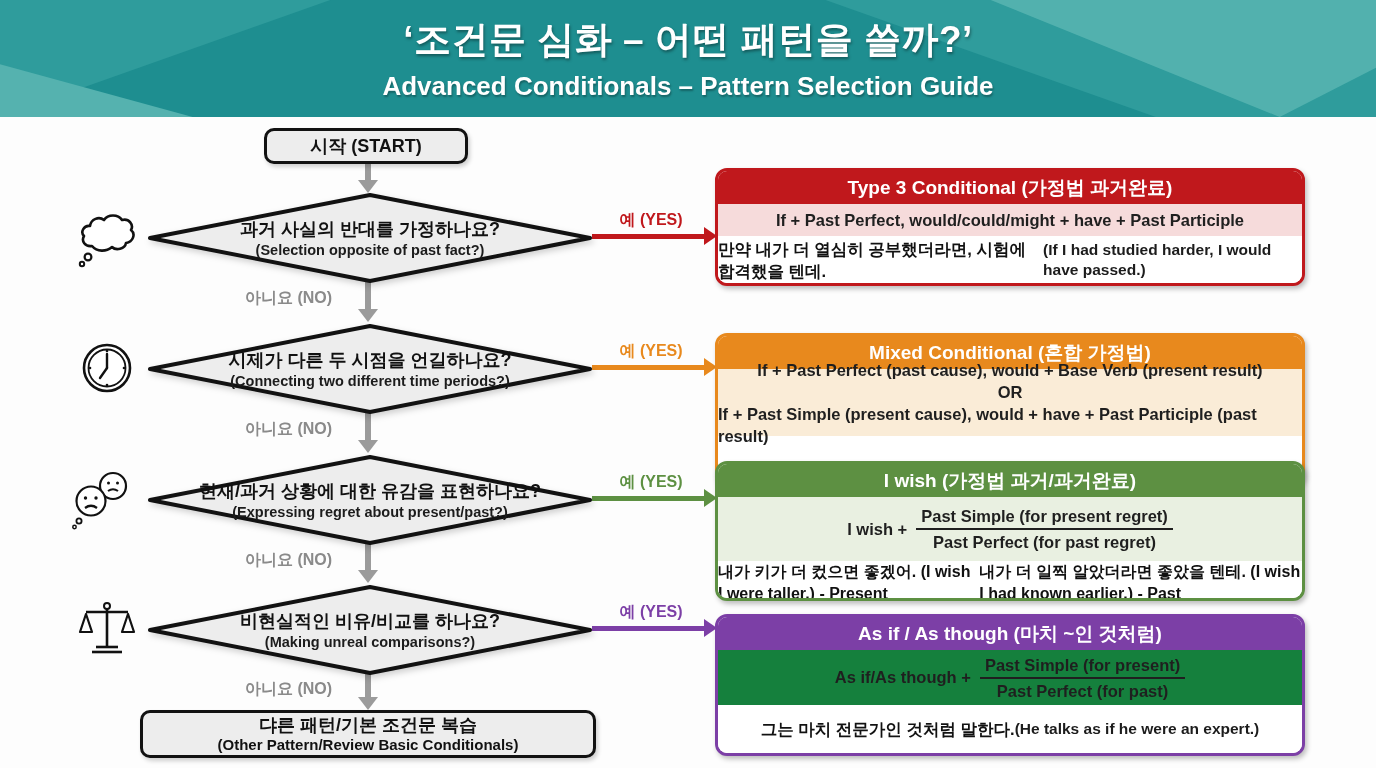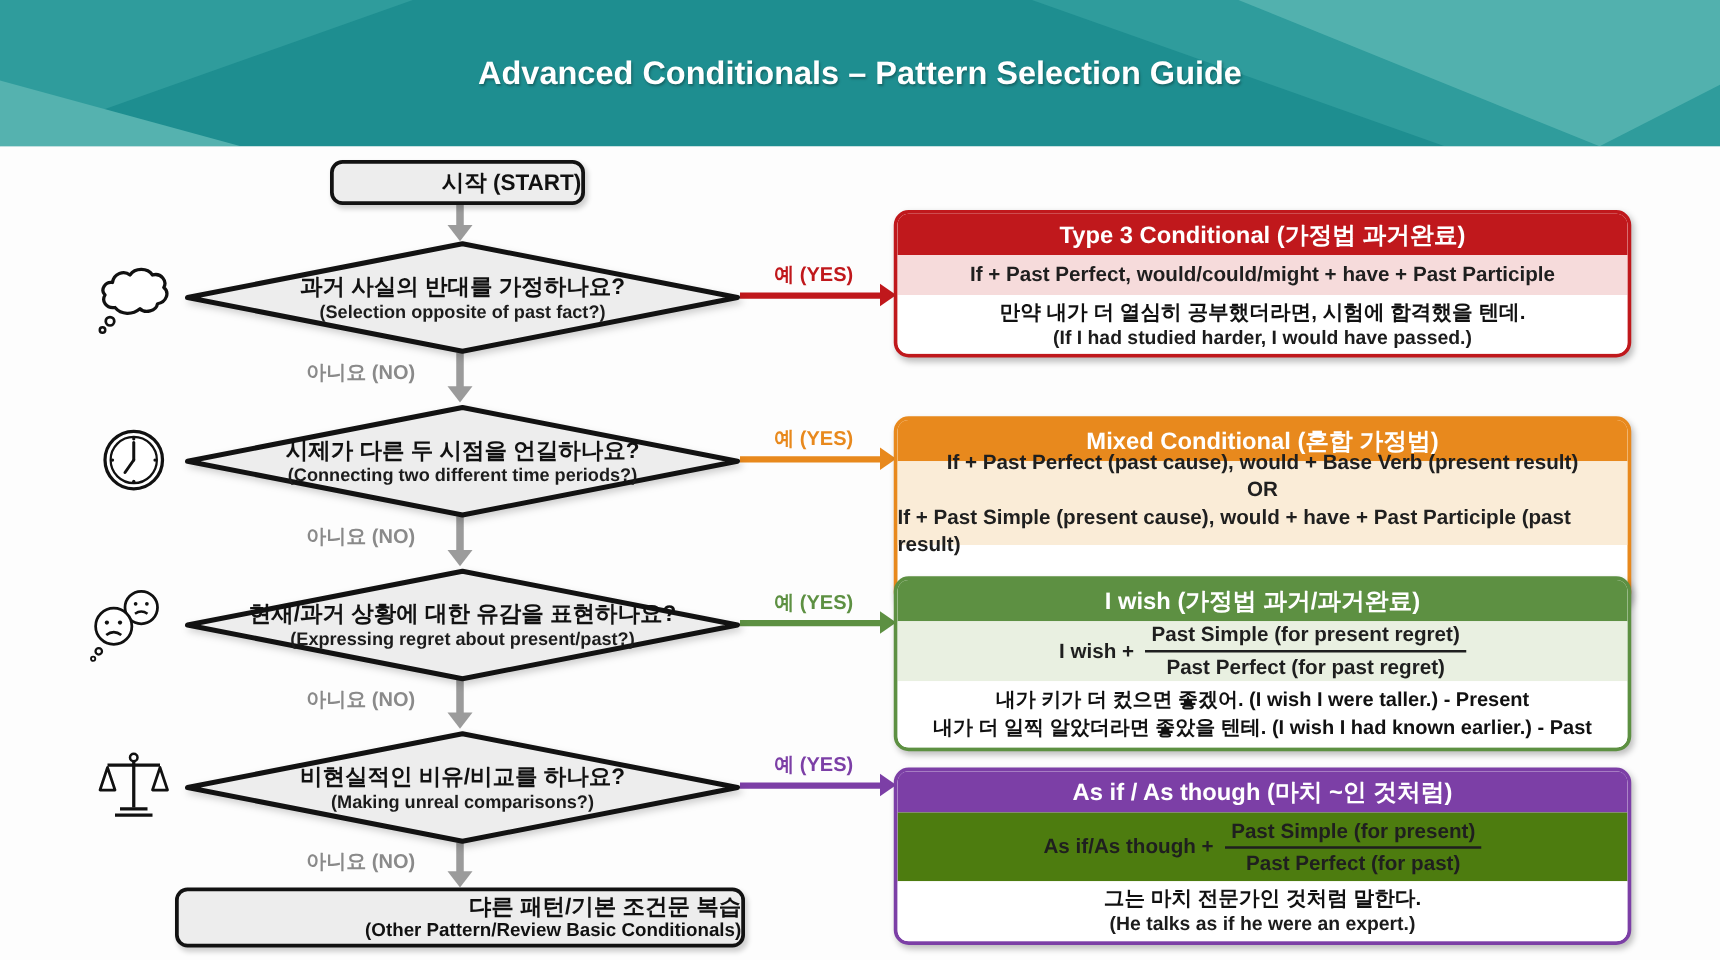--- a/index.html
+++ b/index.html
@@ -12,21 +12,21 @@
   .hdr-tri-tl   { background:#2f9c9c; clip-path:polygon(0 0, 24% 0, 0 100%); }
   .hdr-tri-bl   { background:#55b2af; clip-path:polygon(0 55%, 14% 100%, 0 100%); }
   .hdr-band-r1  { background:#2f9c9c; clip-path:polygon(60% 0, 100% 0, 100% 100%, 84% 100%); }
   .hdr-band-r2  { background:#58b5b2; clip-path:polygon(72% 0, 100% 0, 100% 58%, 93% 100%); opacity:.85; }
   .hdr-text { position:absolute; inset:0; display:flex; flex-direction:column; align-items:center; justify-content:center; gap:6px; z-index:2; }
   .hdr-title { color:#ffffff; font-size:37px; font-weight:bold; letter-spacing:.5px; text-shadow:1px 2px 3px rgba(0,0,0,.38); }
   .hdr-sub   { color:#ffffff; font-size:26px; font-weight:bold; text-shadow:1px 2px 2px rgba(0,0,0,.3); }
 
   
   .node { position:absolute; background:#ededed; border:3px solid #121212; border-radius:10px;
-          display:flex; flex-direction:column; align-items:flex-end; justify-content:center;
+          display:flex; flex-direction:column; align-items:center; justify-content:center;
           box-shadow:2px 3px 4px rgba(0,0,0,.18); z-index:3; }
   .node-start { left:264px; top:128px; width:204px; height:36px; }
   .node-start .ko { font-size:18px; font-weight:bold; color:#111; }
   .node-end { left:140px; top:710px; width:456px; height:48px; }
   .node-end .ko { font-size:18px; font-weight:bold; color:#111; line-height:22px; }
   .node-end .en { font-size:15px; font-weight:bold; color:#111; line-height:18px; }
 
   .decision { position:absolute; left:146px; width:448px; height:92px; z-index:3; }
   .decision svg { position:absolute; left:0; top:0; filter:drop-shadow(2px 3px 3px rgba(0,0,0,.18)); }
   .dtext { position:absolute; inset:0; display:flex; flex-direction:column; align-items:center; justify-content:center; }
@@ -62,43 +62,44 @@
   .pbox-header { height:33px; display:flex; align-items:center; justify-content:center;
                  color:#ffffff; font-size:19px; font-weight:bold; flex:0 0 auto; }
   .pbox.red    .pbox-header { background:#c0181c; }
   .pbox.orange .pbox-header { background:#e8891d; }
   .pbox.green  .pbox-header { background:#5d9042; }
   .pbox.purple .pbox-header { background:#7c3fa6; }
   .pbox-formula { display:flex; flex-direction:column; align-items:center; justify-content:center;
                   font-size:16.5px; font-weight:bold; color:#1f1f1f; flex:0 0 auto; }
   .pbox.red    .pbox-formula { background:#f6dbdb; height:32px; }
   .pbox.orange .pbox-formula { background:#faecd7; height:67px; }
-  .pbox.green  .pbox-formula { background:#e9f0e1; height:48px; }
-  .pbox.purple .pbox-formula { background:#4d7c0f; height:55px; }
+  .pbox.green  .pbox-formula { background:#e9f0e1; height:64px; }
+  .pbox.purple .pbox-formula { background:#15803d; height:55px; }
   .fline { line-height:22px; }
   .frac-row { flex-direction:row !important; gap:9px; }
   .frac { display:inline-flex; flex-direction:column; align-items:center; }
   .frac-top { line-height:22px; border-bottom:2px solid #1f1f1f; padding:0 5px 1px; }
   .frac-bottom { line-height:22px; padding-top:1px; }
-  .pbox-example { flex:1; background:#ffffff; display:flex; flex-direction:column; align-items:center; justify-content:center; }
+  .pbox-example { flex:1; background:#ffffff; display:flex; flex-direction:row; align-items:center; justify-content:center; }
   .ex-ko { font-size:16.5px; font-weight:bold; color:#111; line-height:22px; }
   .ex-en { font-size:15.5px; font-weight:bold; color:#1c1c1c; line-height:20px; }
   .ex-mixed { font-size:16px; font-weight:bold; color:#111; line-height:22px; }
 </style>
 </head>
 <body>
 
 <div class="canvas">
 
   <div class="header">
     <div class="hdr-shape hdr-tri-tl"></div>
     <div class="hdr-shape hdr-band-r1"></div>
     <div class="hdr-shape hdr-band-r2"></div>
     <div class="hdr-shape hdr-tri-bl"></div>
     <div class="hdr-text">
+      <div class="hdr-title">‘조건문 심화 – 어떤 패턴을 쓸까?’</div>
       <div class="hdr-sub">Advanced Conditionals – Pattern Selection Guide</div>
     </div>
   </div>
 
   <div class="node node-start">
     <div class="ko">시작 (START)</div>
   </div>
 
   <div class="varrow" style="top:164px;height:17px"></div>
   <div class="vhead" style="top:180px"></div>

